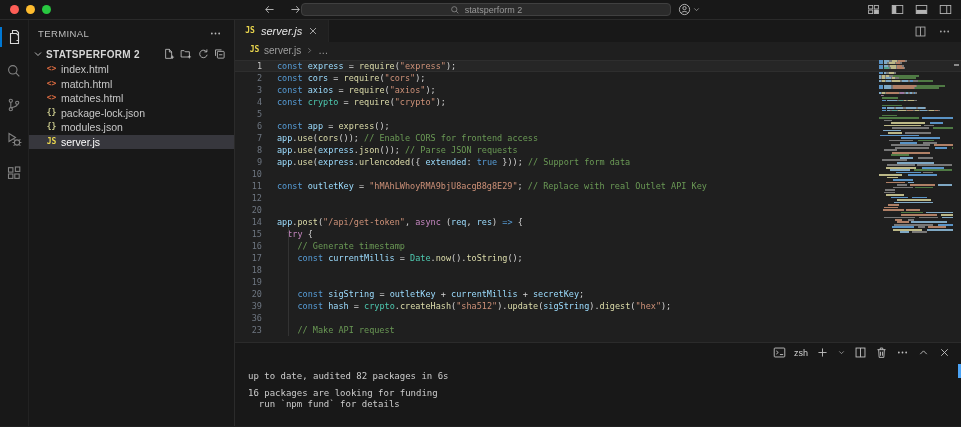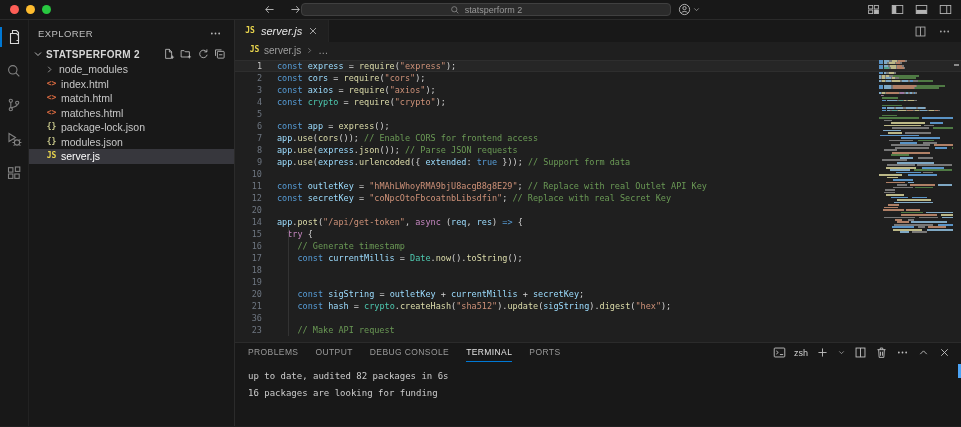--- a/index.html
+++ b/index.html
@@ -207,21 +207,21 @@
               <rect x="2.5" y="9" width="4.4" height="4.4"></rect>
               <rect x="8.8" y="9" width="4.4" height="4.4"></rect>
               <rect x="9.4" y="2" width="4.4" height="4.4"></rect>
             </svg>
           </span>
         </div>
       </div>
 
     <div class="sidebar">
       <div class="sb-title">
-        <span>EXPLORER</span>
+        <span>TERMINAL</span>
         <span class="icon i13">
             <svg viewBox="0 0 16 16" fill="none" stroke="currentColor" stroke-width="1.1">
               <g fill="currentColor" stroke="none">
                 <circle cx="3.5" cy="8" r="1.1"></circle>
                 <circle cx="8" cy="8" r="1.1"></circle>
                 <circle cx="12.5" cy="8" r="1.1"></circle>
               </g>
             </svg>
           </span>
       </div>
@@ -255,28 +255,20 @@
             <span class="icon i12">
               <svg viewBox="0 0 16 16" fill="none" stroke="currentColor" stroke-width="1.1">
                 <rect x="4.5" y="4.5" width="9" height="9" rx="1"></rect>
                 <path d="M6.8 9h4.4"></path>
                 <path d="M2 10.5v-8h8"></path>
               </svg>
             </span>
           </span>
       </div>
       <div class="filelist">
-          <div class="file-row">
-            <span class="icon i11 fchev">
-              <svg viewBox="0 0 16 16" fill="none" stroke="currentColor" stroke-width="1.1">
-                <path d="M6 4l4 4-4 4"></path>
-              </svg>
-            </span>
-            <span>node_modules</span>
-          </div>
           <div class="file-row indent">
             <span class="icon i11 txtic" style="color: rgb(222, 108, 65);">&lt;&gt;</span>
             <span>index.html</span>
           </div>
           <div class="file-row indent">
             <span class="icon i11 txtic" style="color: rgb(222, 108, 65);">&lt;&gt;</span>
             <span>match.html</span>
           </div>
           <div class="file-row indent">
             <span class="icon i11 txtic" style="color: rgb(222, 108, 65);">&lt;&gt;</span>
@@ -380,21 +372,20 @@
             <div class="cl">
               <span class="ln">10</span>
               <span class="lc"></span>
             </div>
             <div class="cl">
               <span class="ln">11</span>
               <span class="lc"><span class="tk-kw">const</span><span class="tk-pl"> </span><span class="tk-var">outletKey</span><span class="tk-pl"> = </span><span class="tk-str">"hMAhLWhoyRMA9bjU8acgB8g8E29"</span><span class="tk-pl">; </span><span class="tk-cm">// Replace with real Outlet API Key</span></span>
             </div>
             <div class="cl">
               <span class="ln">12</span>
-              <span class="lc"><span class="tk-kw">const</span><span class="tk-pl"> </span><span class="tk-var">secretKey</span><span class="tk-pl"> = </span><span class="tk-str">"coNpcOtoFbcoatnbLibsdfin"</span><span class="tk-pl">; </span><span class="tk-cm">// Replace with real Secret Key</span></span>
             </div>
             <div class="cl">
               <span class="ln">20</span>
               <span class="lc"></span>
             </div>
             <div class="cl">
               <span class="ln">14</span>
               <span class="lc"><span class="tk-var">app</span><span class="tk-pl">.</span><span class="tk-fn">post</span><span class="tk-pl">(</span><span class="tk-str">"/api/get-token"</span><span class="tk-pl">, </span><span class="tk-ctl">async</span><span class="tk-pl"> (</span><span class="tk-var">req</span><span class="tk-pl">, </span><span class="tk-var">res</span><span class="tk-pl">) </span><span class="tk-kw">=&gt;</span><span class="tk-pl"> {</span></span>
             </div>
             <div class="cl">
@@ -414,21 +405,21 @@
               <span class="lc"></span>
             </div>
             <div class="cl">
               <span class="ln">19</span>
             </div>
             <div class="cl">
               <span class="ln">20</span>
               <span class="lc"><span class="tk-pl">    </span><span class="tk-kw">const</span><span class="tk-pl"> </span><span class="tk-var">sigString</span><span class="tk-pl"> = </span><span class="tk-var">outletKey</span><span class="tk-pl"> + </span><span class="tk-var">currentMillis</span><span class="tk-pl"> + </span><span class="tk-var">secretKey</span><span class="tk-pl">;</span></span>
             </div>
             <div class="cl">
-              <span class="ln">21</span>
+              <span class="ln">39</span>
               <span class="lc"><span class="tk-pl">    </span><span class="tk-kw">const</span><span class="tk-pl"> </span><span class="tk-var">hash</span><span class="tk-pl"> = </span><span class="tk-cls">crypto</span><span class="tk-pl">.</span><span class="tk-fn">createHash</span><span class="tk-pl">(</span><span class="tk-str">"sha512"</span><span class="tk-pl">).</span><span class="tk-fn">update</span><span class="tk-pl">(</span><span class="tk-var">sigString</span><span class="tk-pl">).</span><span class="tk-fn">digest</span><span class="tk-pl">(</span><span class="tk-str">"hex"</span><span class="tk-pl">);</span></span>
             </div>
             <div class="cl">
               <span class="ln">36</span>
               <span class="lc"></span>
             </div>
             <div class="cl">
               <span class="ln">23</span>
               <span class="lc"><span class="tk-pl">    </span><span class="tk-cm">// Make API request</span></span>
             </div>
@@ -912,27 +903,20 @@
               <i style="width: 2.1769px;"></i>
               <i style="width: 15.6118px; background: rgb(119, 119, 119);"></i>
               <i style="width: 2.30071px;"></i>
             </div>
           </div>
         <div class="ovr-mark"></div>
       </div>
 
       <div class="panel">
         <div class="panel-header">
-          <div class="panel-tabs">
-              <span class="ptab">PROBLEMS</span>
-              <span class="ptab">OUTPUT</span>
-              <span class="ptab">DEBUG CONSOLE</span>
-              <span class="ptab active">TERMINAL</span>
-              <span class="ptab">PORTS</span>
-            </div>
           <div class="panel-controls">
             <span class="icon i13">
                 <svg viewBox="0 0 16 16" fill="none" stroke="currentColor" stroke-width="1.1">
                   <rect x="1.5" y="2.5" width="13" height="11" rx="1"></rect>
                   <path d="M4 6l2.5 2L4 10M8.5 10.5h4"></path>
                 </svg>
               </span>
             <span class="shell">zsh</span>
             <span class="icon i13">
                 <svg viewBox="0 0 16 16" fill="none" stroke="currentColor" stroke-width="1.1">
@@ -974,19 +958,20 @@
                   <path d="M4 4l8 8M12 4l-8 8"></path>
                 </svg>
               </span>
           </div>
         </div>
         <div class="term">
             <div class="t-line blank"></div>
             <div class="t-line output">up to date, audited 82 packages in 6s</div>
             <div class="t-line blank"></div>
             <div class="t-line output">16 packages are looking for funding</div>
+            <div class="t-line output">  run `npm fund` for details</div>
           </div>
         <div class="panel-scroll"></div>
       </div>
 
     </div>
   </div>
 </div>
 
 </body></html>

